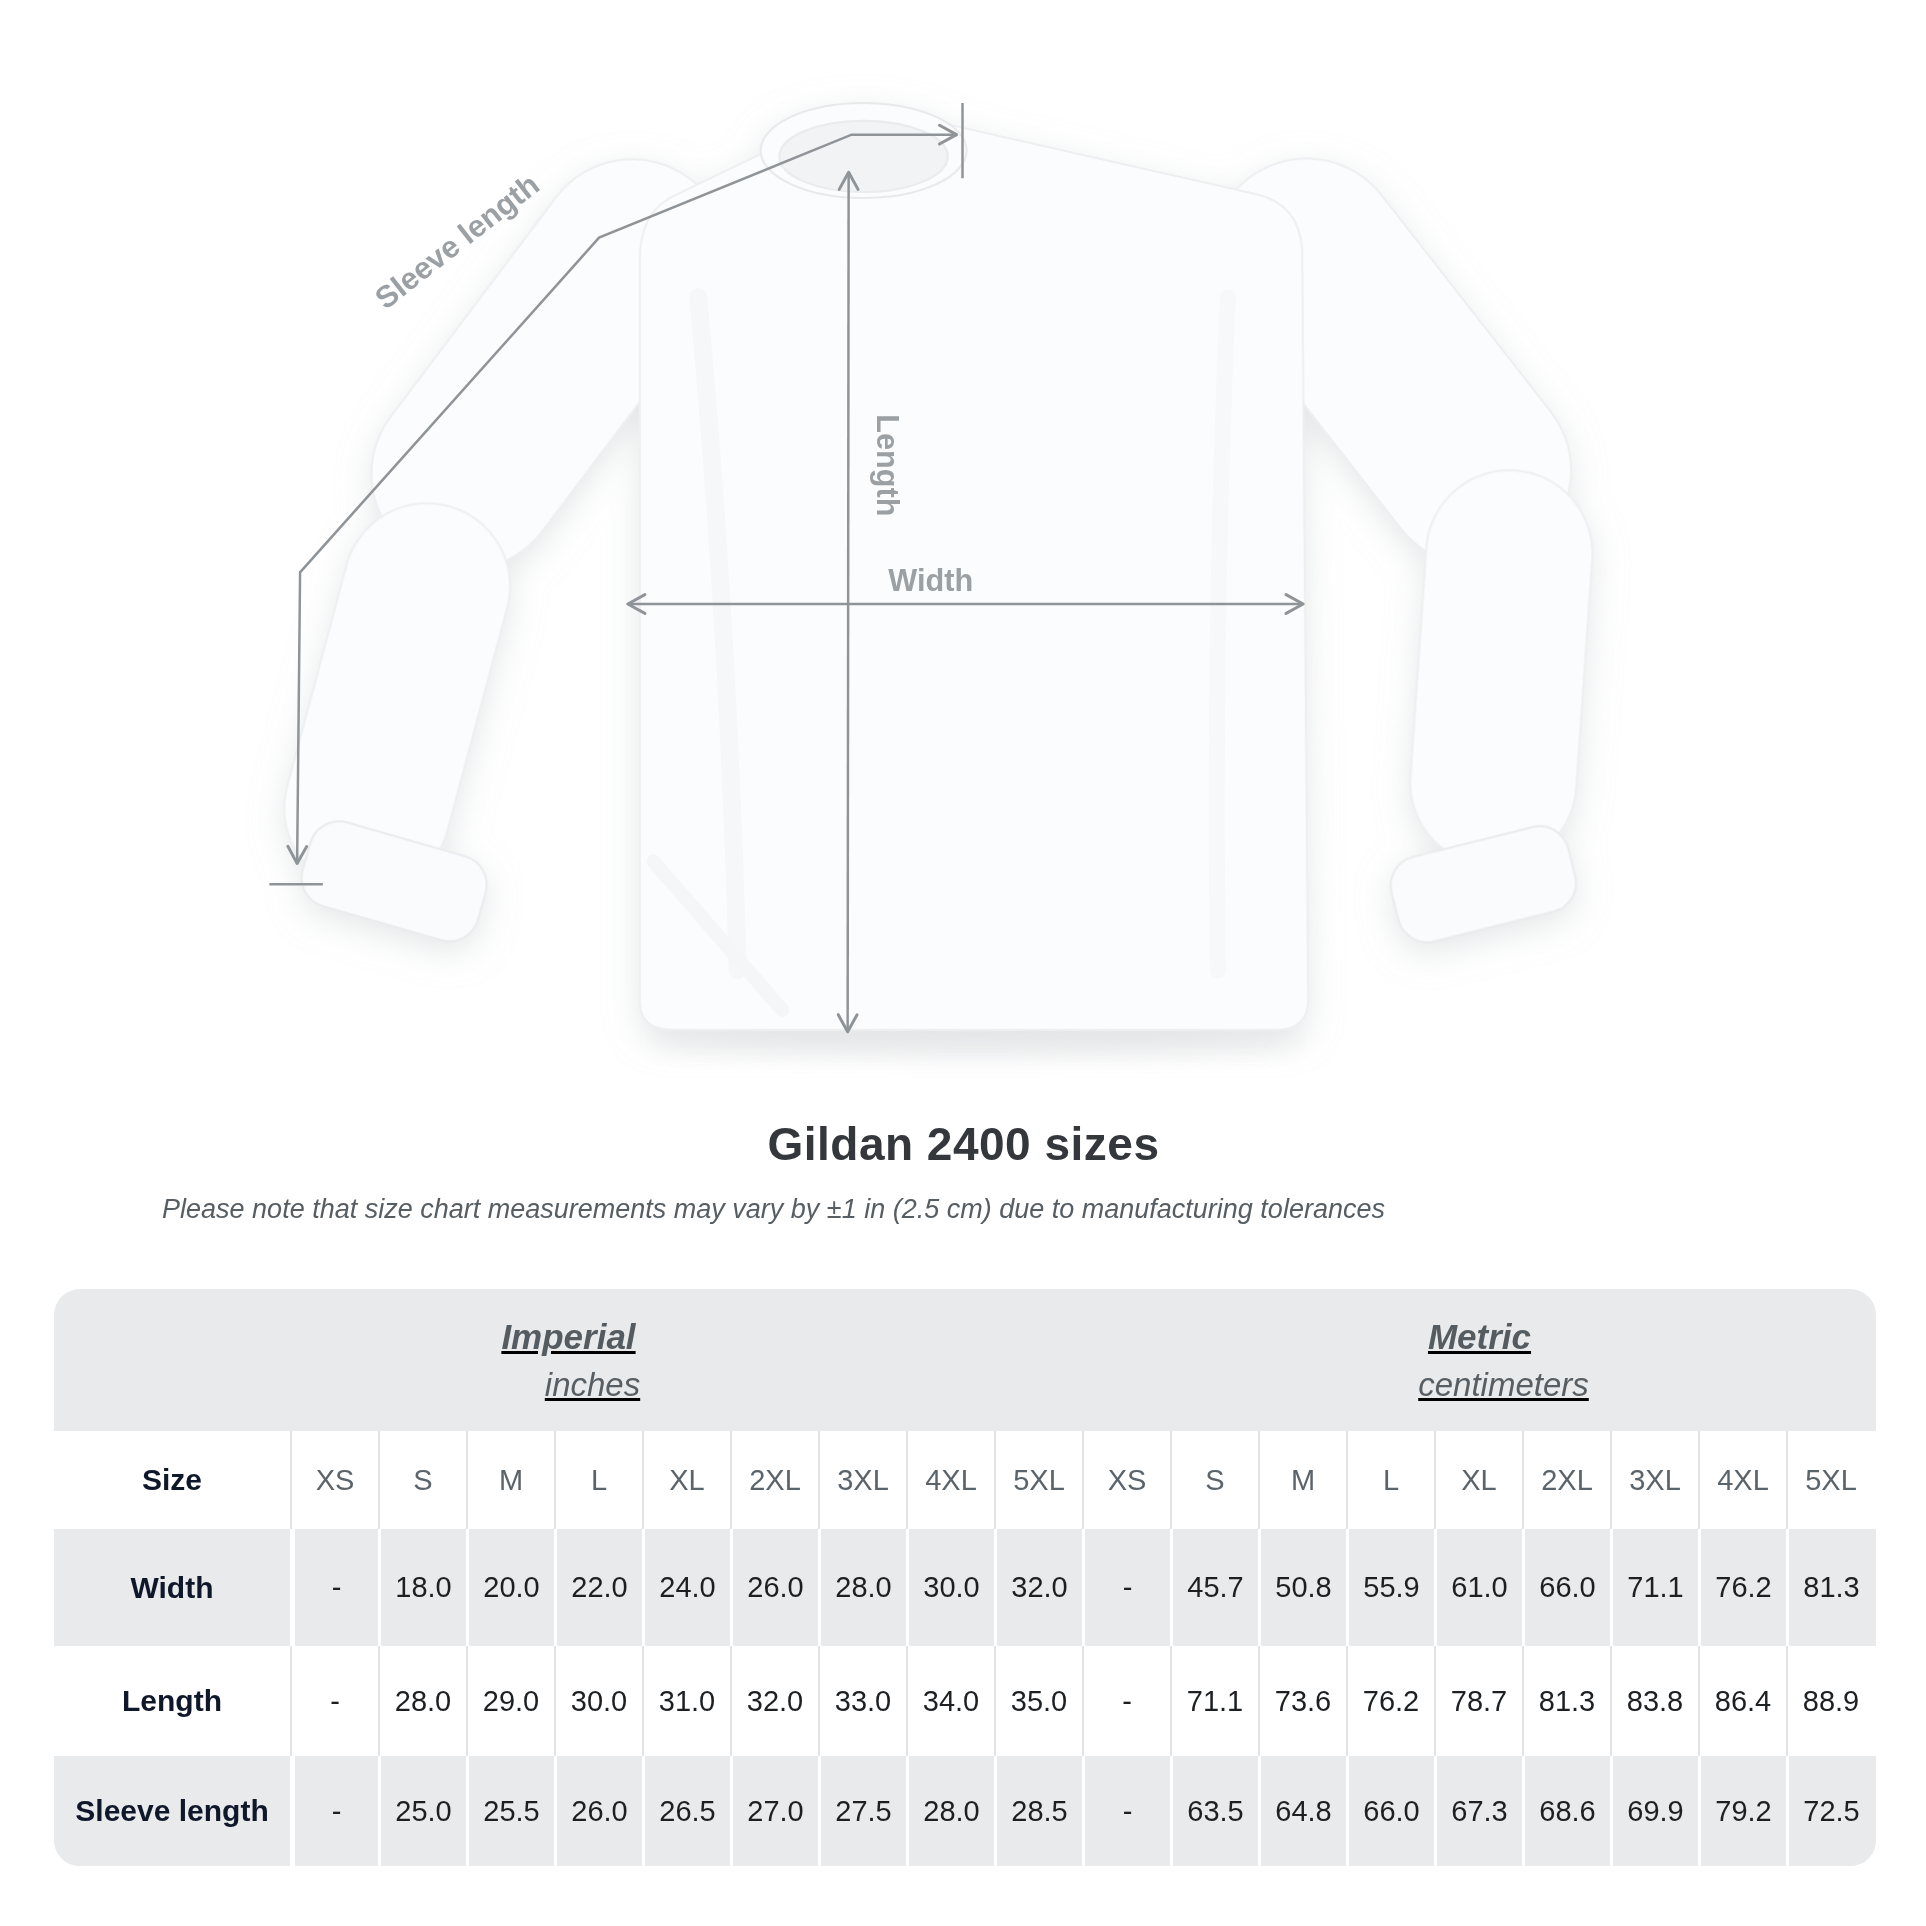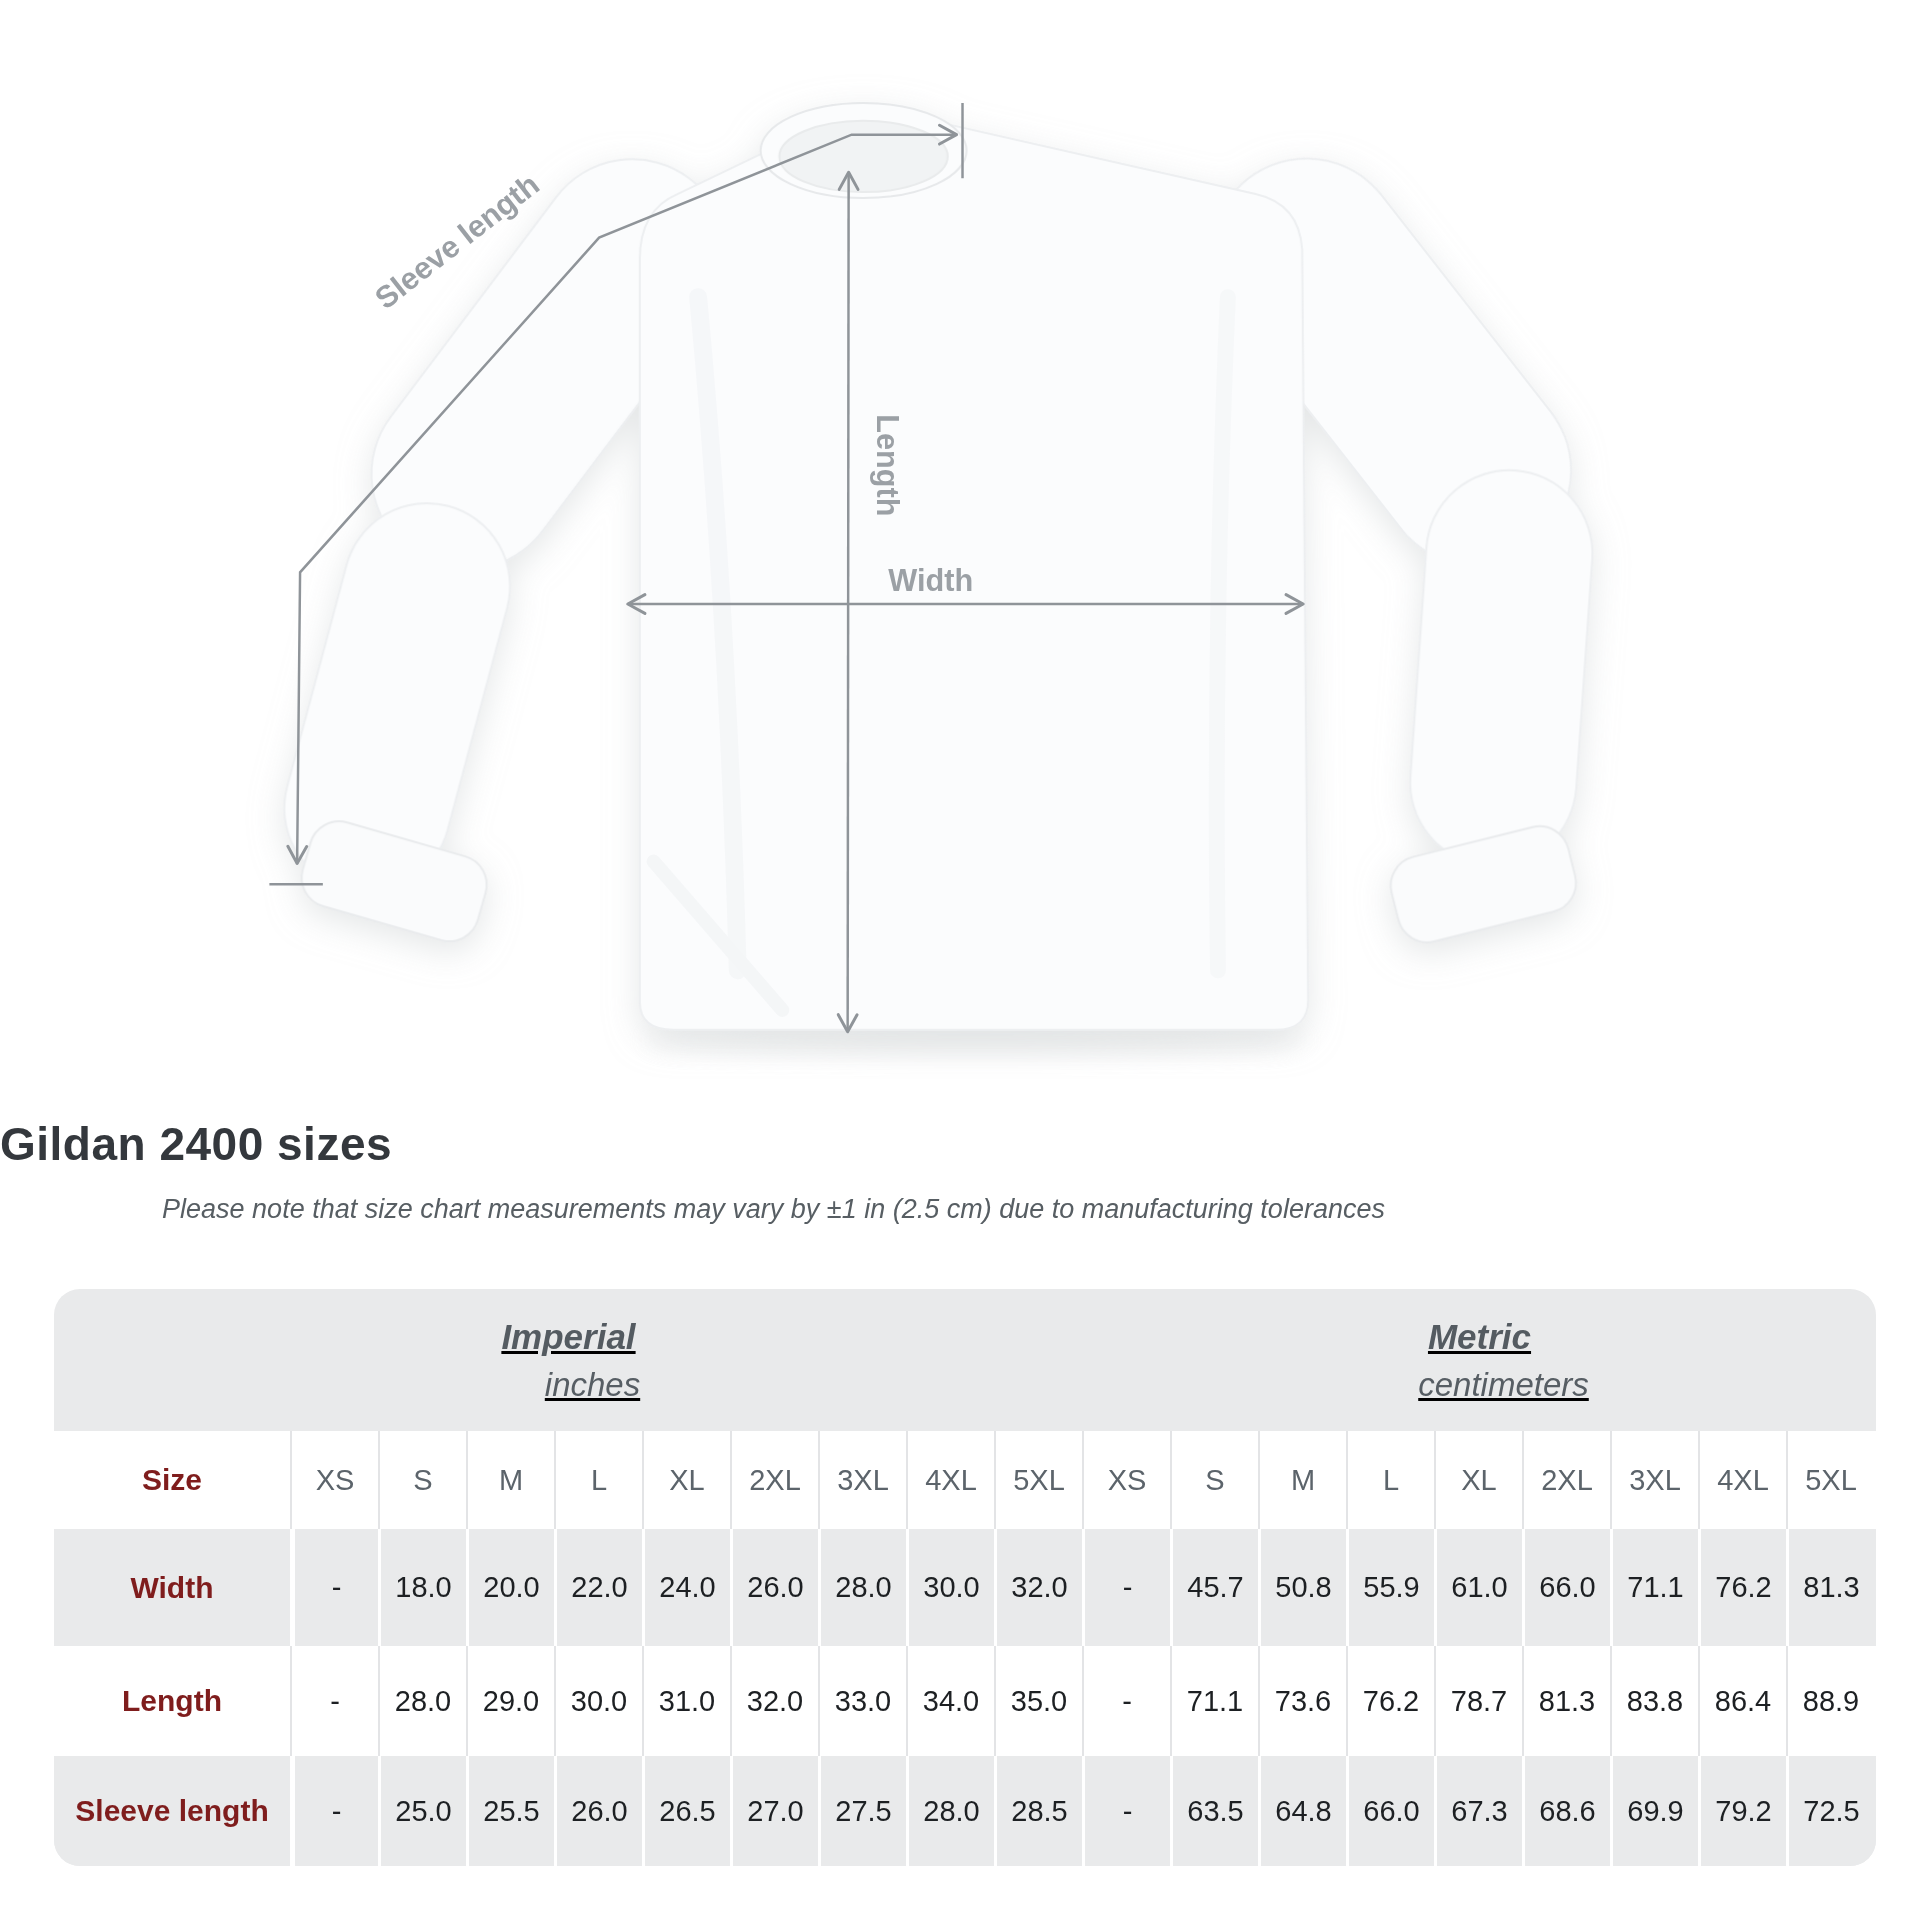--- a/index.html
+++ b/index.html
@@ -5,21 +5,21 @@
   html,body{margin:0;padding:0;background:#ffffff;width:1927px;height:1927px;overflow:hidden;
     font-family:"Liberation Sans",sans-serif;}
   .page{position:relative;width:1927px;height:1927px;background:#ffffff;}
 
   
   .figure{position:absolute;left:0;top:0;width:1927px;height:1109px;}
   .figure svg{display:block;width:100%;height:100%;}
   .figure text{font-family:"Liberation Sans",sans-serif;font-weight:bold;fill:#9ba0a5;}
 
   
-  .title{position:absolute;top:1117px;left:0;width:1927px;margin:0;text-align:left;
+  .title{position:absolute;top:1117px;left:0;width:1927px;margin:0;text-align:center;
     font-size:46px;font-weight:bold;color:#34383d;letter-spacing:0.5px;}
   .note{position:absolute;top:1194px;left:0;width:1547px;margin:0;text-align:center;
     font-size:27px;font-style:italic;color:#575e63;}
 
   
   .sizetable{position:absolute;left:54px;top:1289px;width:1822px;border-radius:26px;
     overflow:hidden;background:#e9eaeb;}
   .units{display:flex;height:142px;}
   .unit-group{display:flex;flex-direction:column;align-items:center;justify-content:center;gap:9px;text-decoration:underline;}
   .unit-group.imperial{width:1029px;}
@@ -28,21 +28,21 @@
   .unit-sub{font-size:33px;font-style:italic;color:#575e64;margin-left:48px;}
 
   .trow{display:grid;grid-template-columns:236px repeat(18,88px);}
   .row-head{height:98px;background:#ffffff;--sep:#e3e4e6;--sepw:2px;}
   .row-white{height:110px;background:#ffffff;--sep:#e3e4e6;--sepw:2px;}
   .row-gray{height:117px;background:#e9eaeb;--sep:#ffffff;--sepw:3px;}
   .row-gray.slim{height:110px;}
   .cell{display:flex;align-items:center;justify-content:center;}
   .trow .cell + .cell{border-left:var(--sepw) solid var(--sep);}
   .row-gray .cell:nth-child(2){border-left-width:5px;}
-  .rowlabel{font-weight:bold;font-size:30px;color:#7f1d1d;text-align:center;}
+  .rowlabel{font-weight:bold;font-size:30px;color:#0f172a;text-align:center;}
   .head{font-weight:normal;font-size:29px;color:#5c646b;}
   .val{font-size:29px;color:#1d2023;}
 </style>
 </head>
 <body>
 
 <div class="page">
 
   <div class="figure">
     <svg viewBox="0 0 1946 1120" xmlns="http://www.w3.org/2000/svg">

